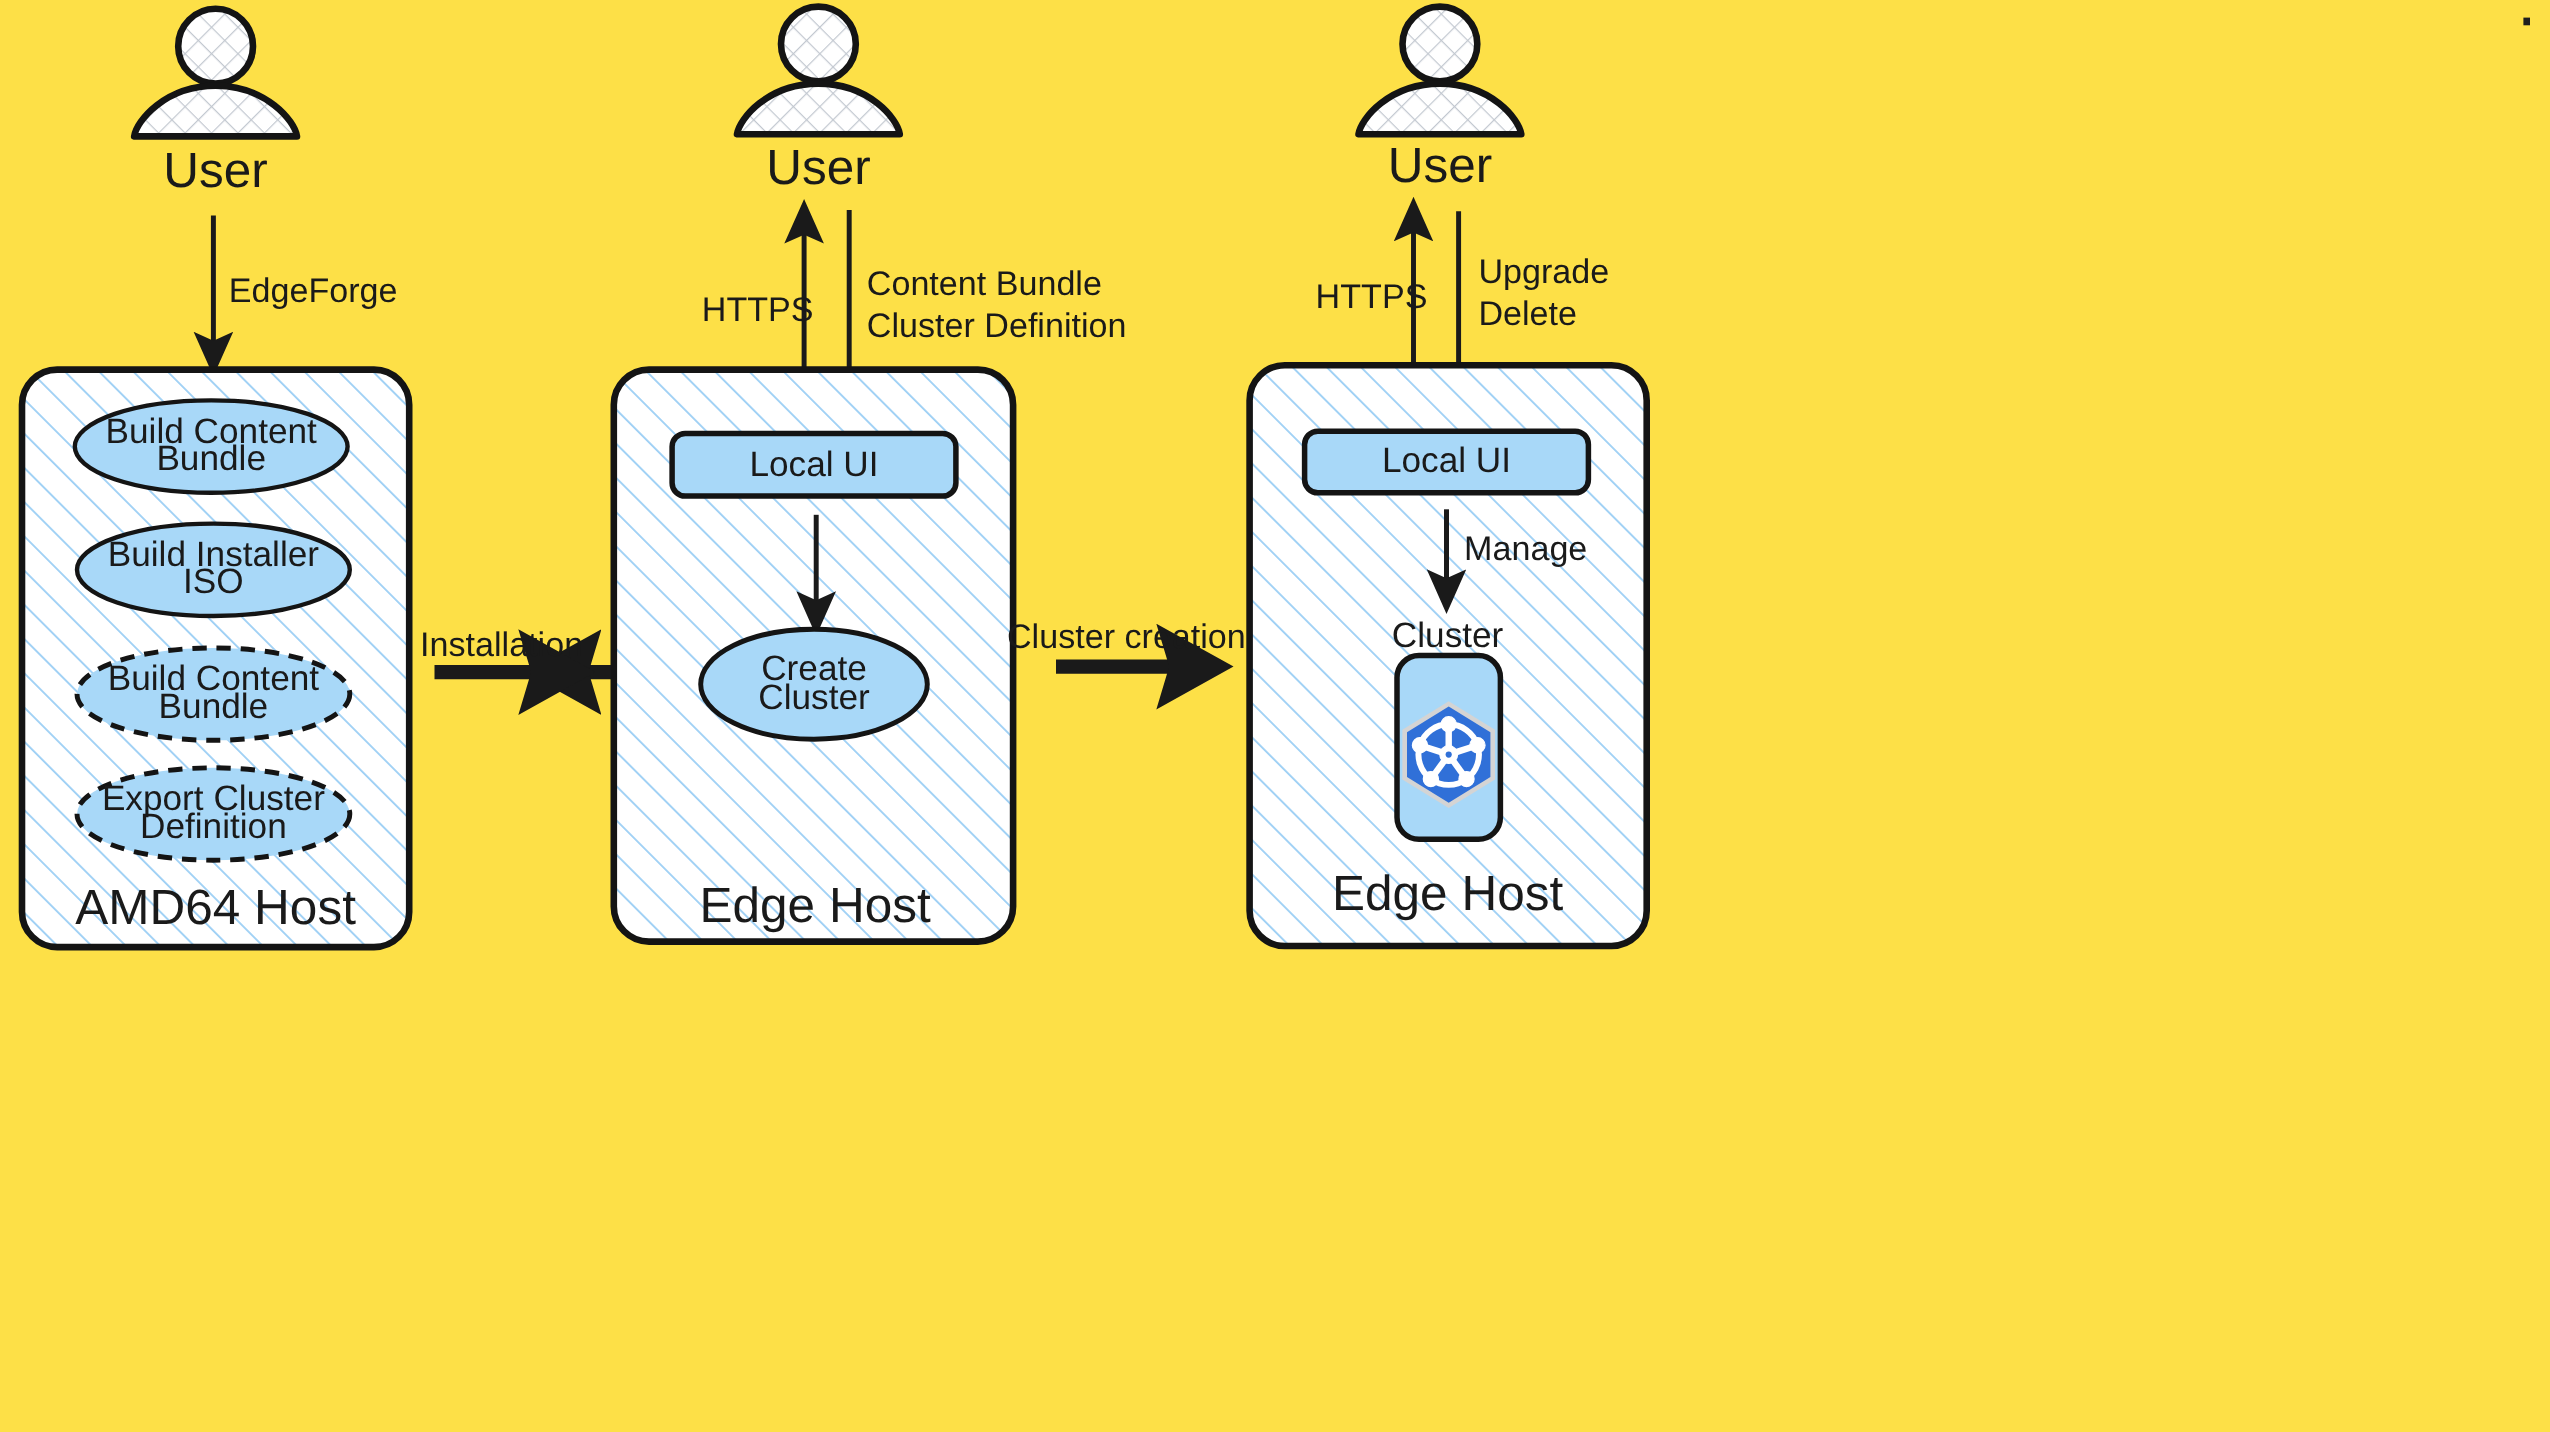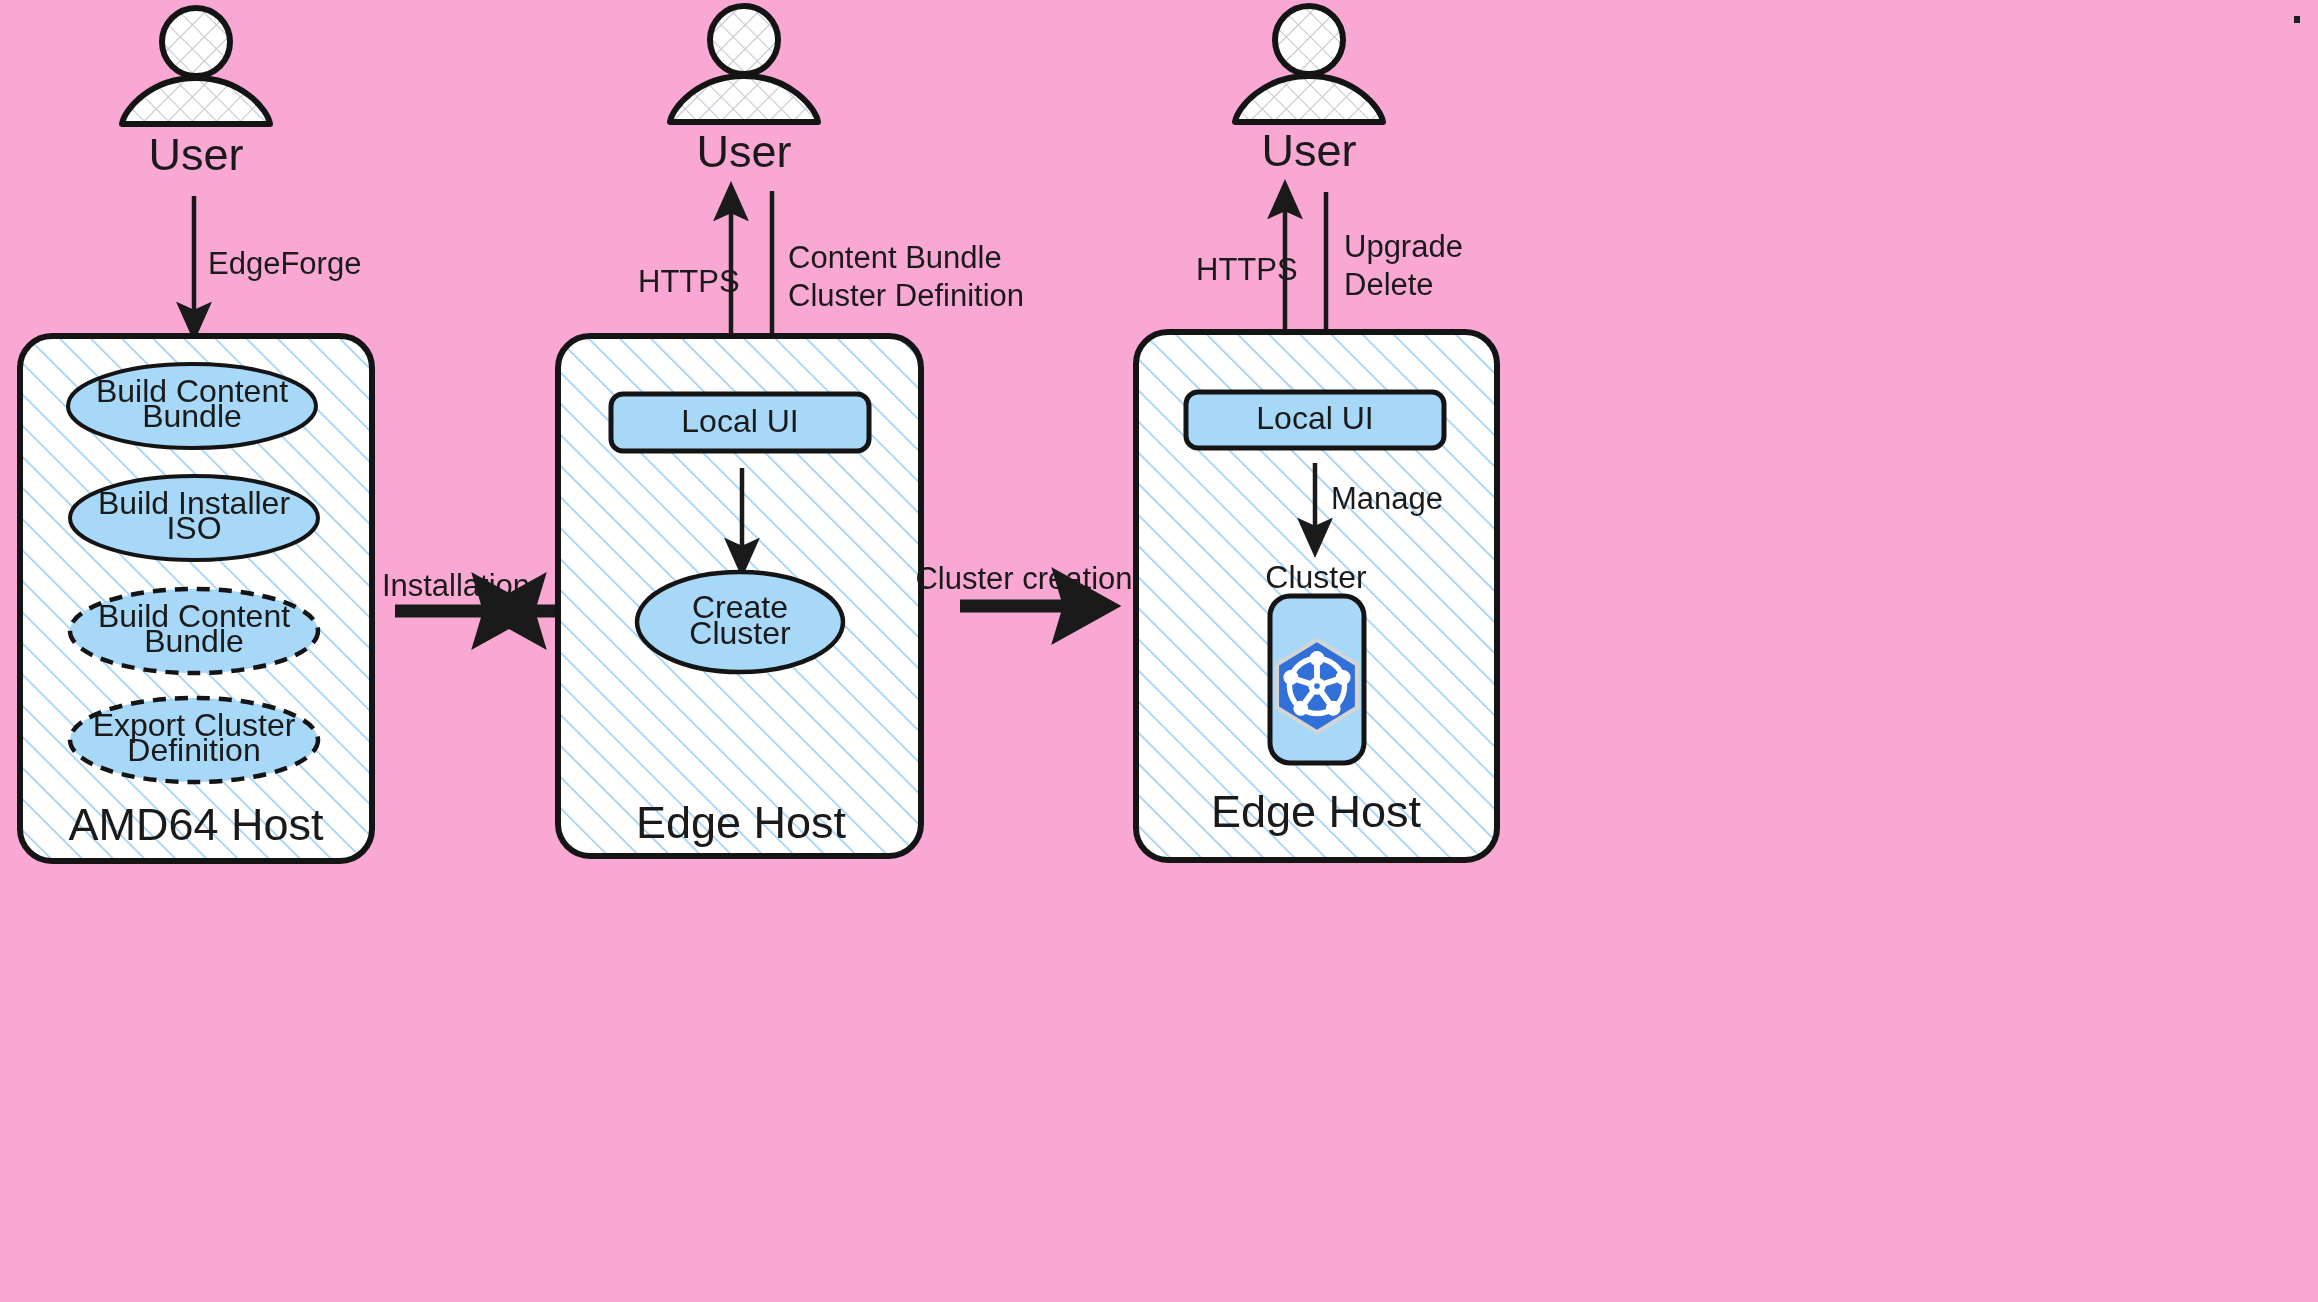--- a/index.html
+++ b/index.html
@@ -11,21 +11,21 @@
     width: 2318px;
     height: 1302px;
     overflow: hidden;
     font-family: "Liberation Sans", sans-serif;
     color: #1a1a1a;
   }
   #canvas {
     position: relative;
     width: 2318px;
     height: 1302px;
-    background: #f9a8d4;
+    background: #fde047;
   }
   #diagram-svg {
     position: absolute;
     top: 0;
     left: 0;
     width: 2318px;
     height: 1302px;
   }
   .dt {
     font-family: "Liberation Sans", sans-serif;

